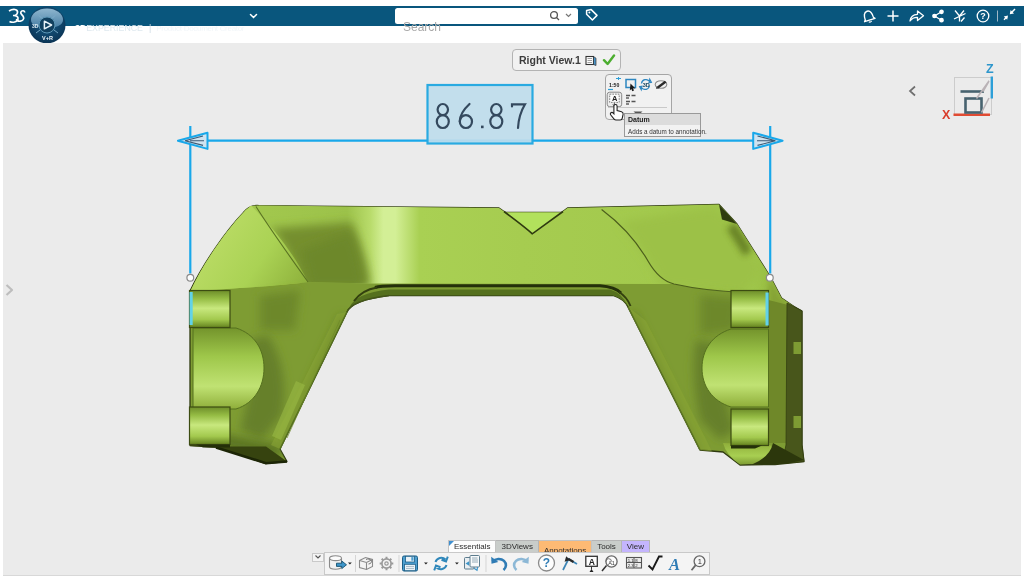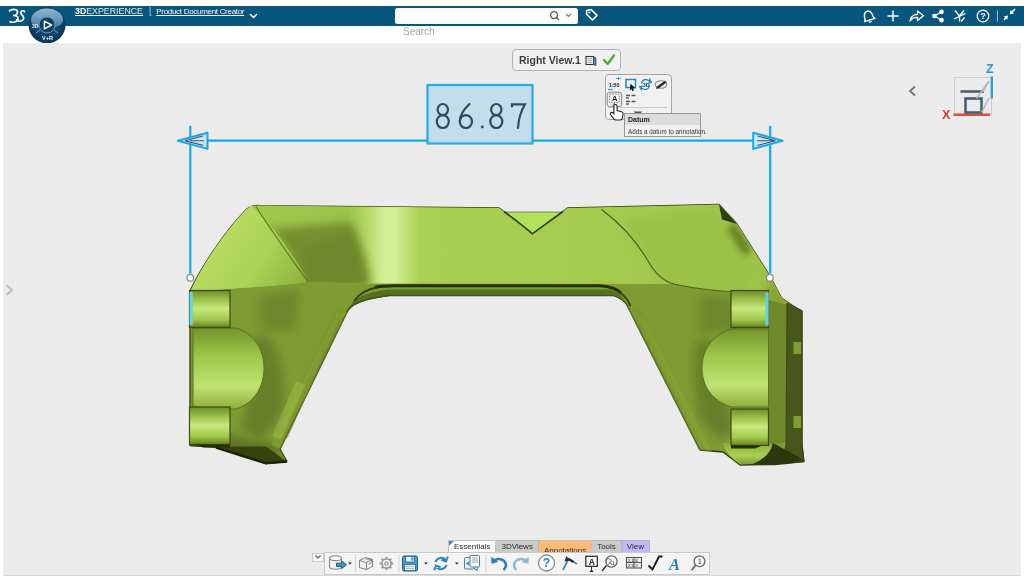--- a/index.html
+++ b/index.html
@@ -32,27 +32,27 @@
   </defs>
   <circle cx="20" cy="19" r="18.5" fill="url(#cg)"></circle>
   <path d="M4 14 A16 11.5 0 0 1 36 14 A16 8.5 0 0 1 4 14 Z" fill="url(#dome)" opacity="0.9"></path>
   <circle cx="20" cy="19" r="8" fill="#11405f" stroke="#5d98b8" stroke-width="1"></circle>
   <path d="M17.4 15.2 L24.6 19 L17.4 22.8 Z" fill="none" stroke="#e8f2f8" stroke-width="1.5" stroke-linejoin="round"></path>
   <text x="5" y="21.5" font-size="5" fill="#dcebf3" font-weight="bold">3D</text>
   <text x="15" y="33.5" font-size="5.5" fill="#eef5f9" font-weight="bold">V+R</text>
   <path d="M9 27 L13 24 M31 27 L27 24 M12 9.5 L15 12.5 M28 9.5 L25 12.5" stroke="#7fb0cc" stroke-width="0.9"></path>
 </svg>
 
-<div class="abs" style="left:75px;top:6px;color:#ffffff;font-size:8.8px;letter-spacing:0;text-decoration:underline;"><b>3D</b><span style="color:#dfe9ef">EXPERIENCE</span><span style="margin:0 5px 0 6px;color:#cfdde6">|</span><span style="font-size:8px;letter-spacing:-0.3px;color:#f2f6f9">Product Document Creator</span></div>
+<div class="abs" style="left:75px;top:23px;color:#ffffff;font-size:8.8px;letter-spacing:0;text-decoration:underline;"><b>3D</b><span style="color:#dfe9ef">EXPERIENCE</span><span style="margin:0 5px 0 6px;color:#cfdde6">|</span><span style="font-size:8px;letter-spacing:-0.3px;color:#f2f6f9">Product Document Creator</span></div>
 <svg class="abs" style="left:249px;top:13px" width="9" height="7" viewBox="0 0 9 7">
     <path d="M1.5 1.5 L4.5 4.5 L7.5 1.5" fill="none" stroke="#fff" stroke-width="1.5" stroke-linecap="round"></path>
   </svg>
 
 <div class="abs" style="left:395px;top:8px;width:183px;height:15.5px;background:#fff;border-radius:2.5px;"></div>
-<div class="abs" style="left:403px;top:26px;font-size:10px;color:#a8a8a8;">Search</div>
+<div class="abs" style="left:403px;top:20px;font-size:12px;color:#a8a8a8;">Search</div>
 <svg class="abs" style="left:547px;top:9px" width="28" height="14" viewBox="0 0 28 14">
   <circle cx="7" cy="6" r="3.4" fill="none" stroke="#555" stroke-width="1.3"></circle>
   <path d="M9.5 8.5 L12 11" stroke="#555" stroke-width="1.3"></path>
   <path d="M19 5 L21.5 7.5 L24 5" fill="none" stroke="#777" stroke-width="1.2"></path>
 </svg>
 <svg class="abs" style="left:585px;top:8px" width="14" height="15" viewBox="0 0 14 15">
   <path d="M6.2 1.6 L12 7.4 L7.4 12 L1.6 6.2 L1.6 2.6 Z" fill="none" stroke="#fff" stroke-width="1.5" stroke-linejoin="round"></path>
   <circle cx="4.4" cy="4.6" r="1" fill="#fff"></circle>
 </svg>
 

